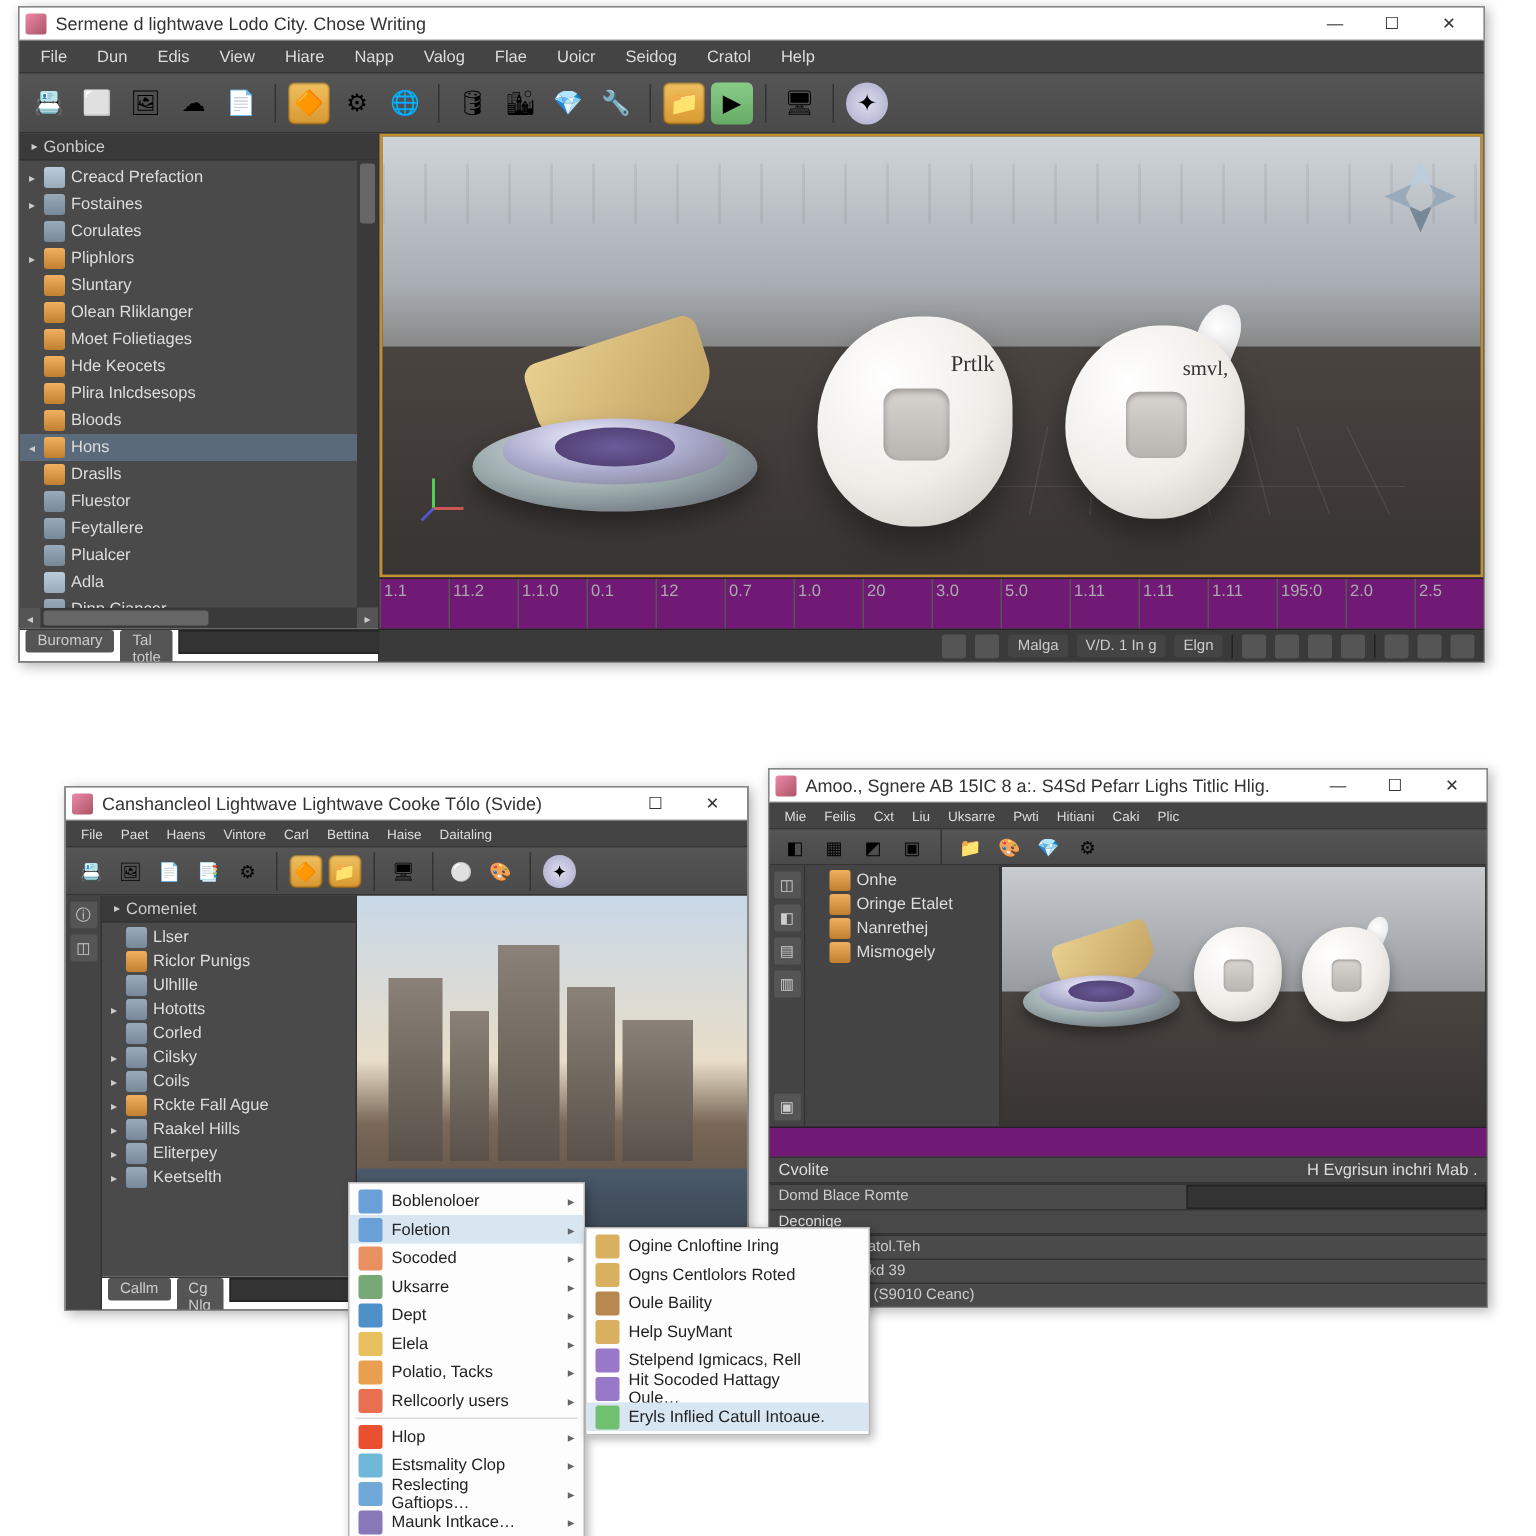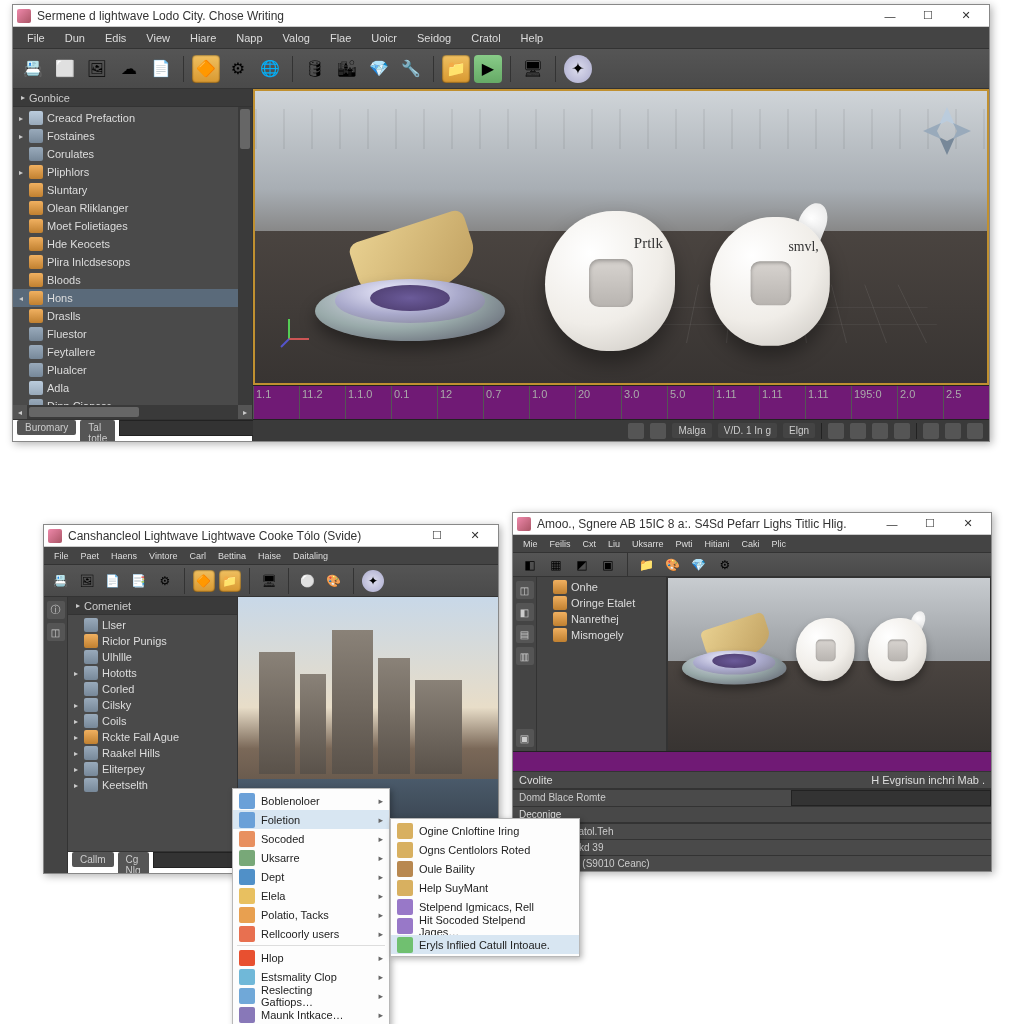--- a/index.html
+++ b/index.html
@@ -525,21 +525,21 @@
     <div class="mi">
       <span class="mico" style="background:#d8b060"></span>
       <span>Help SuyMant</span>
     </div>
     <div class="mi">
       <span class="mico" style="background:#9878c8"></span>
       <span>Stelpend Igmicacs, Rell</span>
     </div>
     <div class="mi">
       <span class="mico" style="background:#9878c8"></span>
-      <span>Hit Socoded Stelpend Jages…</span>
+      <span>Hit Socoded Hattagy Oule…</span>
     </div>
     <div class="mi hl">
       <span class="mico" style="background:#70c070"></span>
       <span>Eryls Inflied Catull Intoaue.</span>
     </div>
   </div>
 
 <div class="win small" style="left:512px;top:512px;width:480px;height:360px">
   <div class="titlebar">
     <div class="ico"></div>

